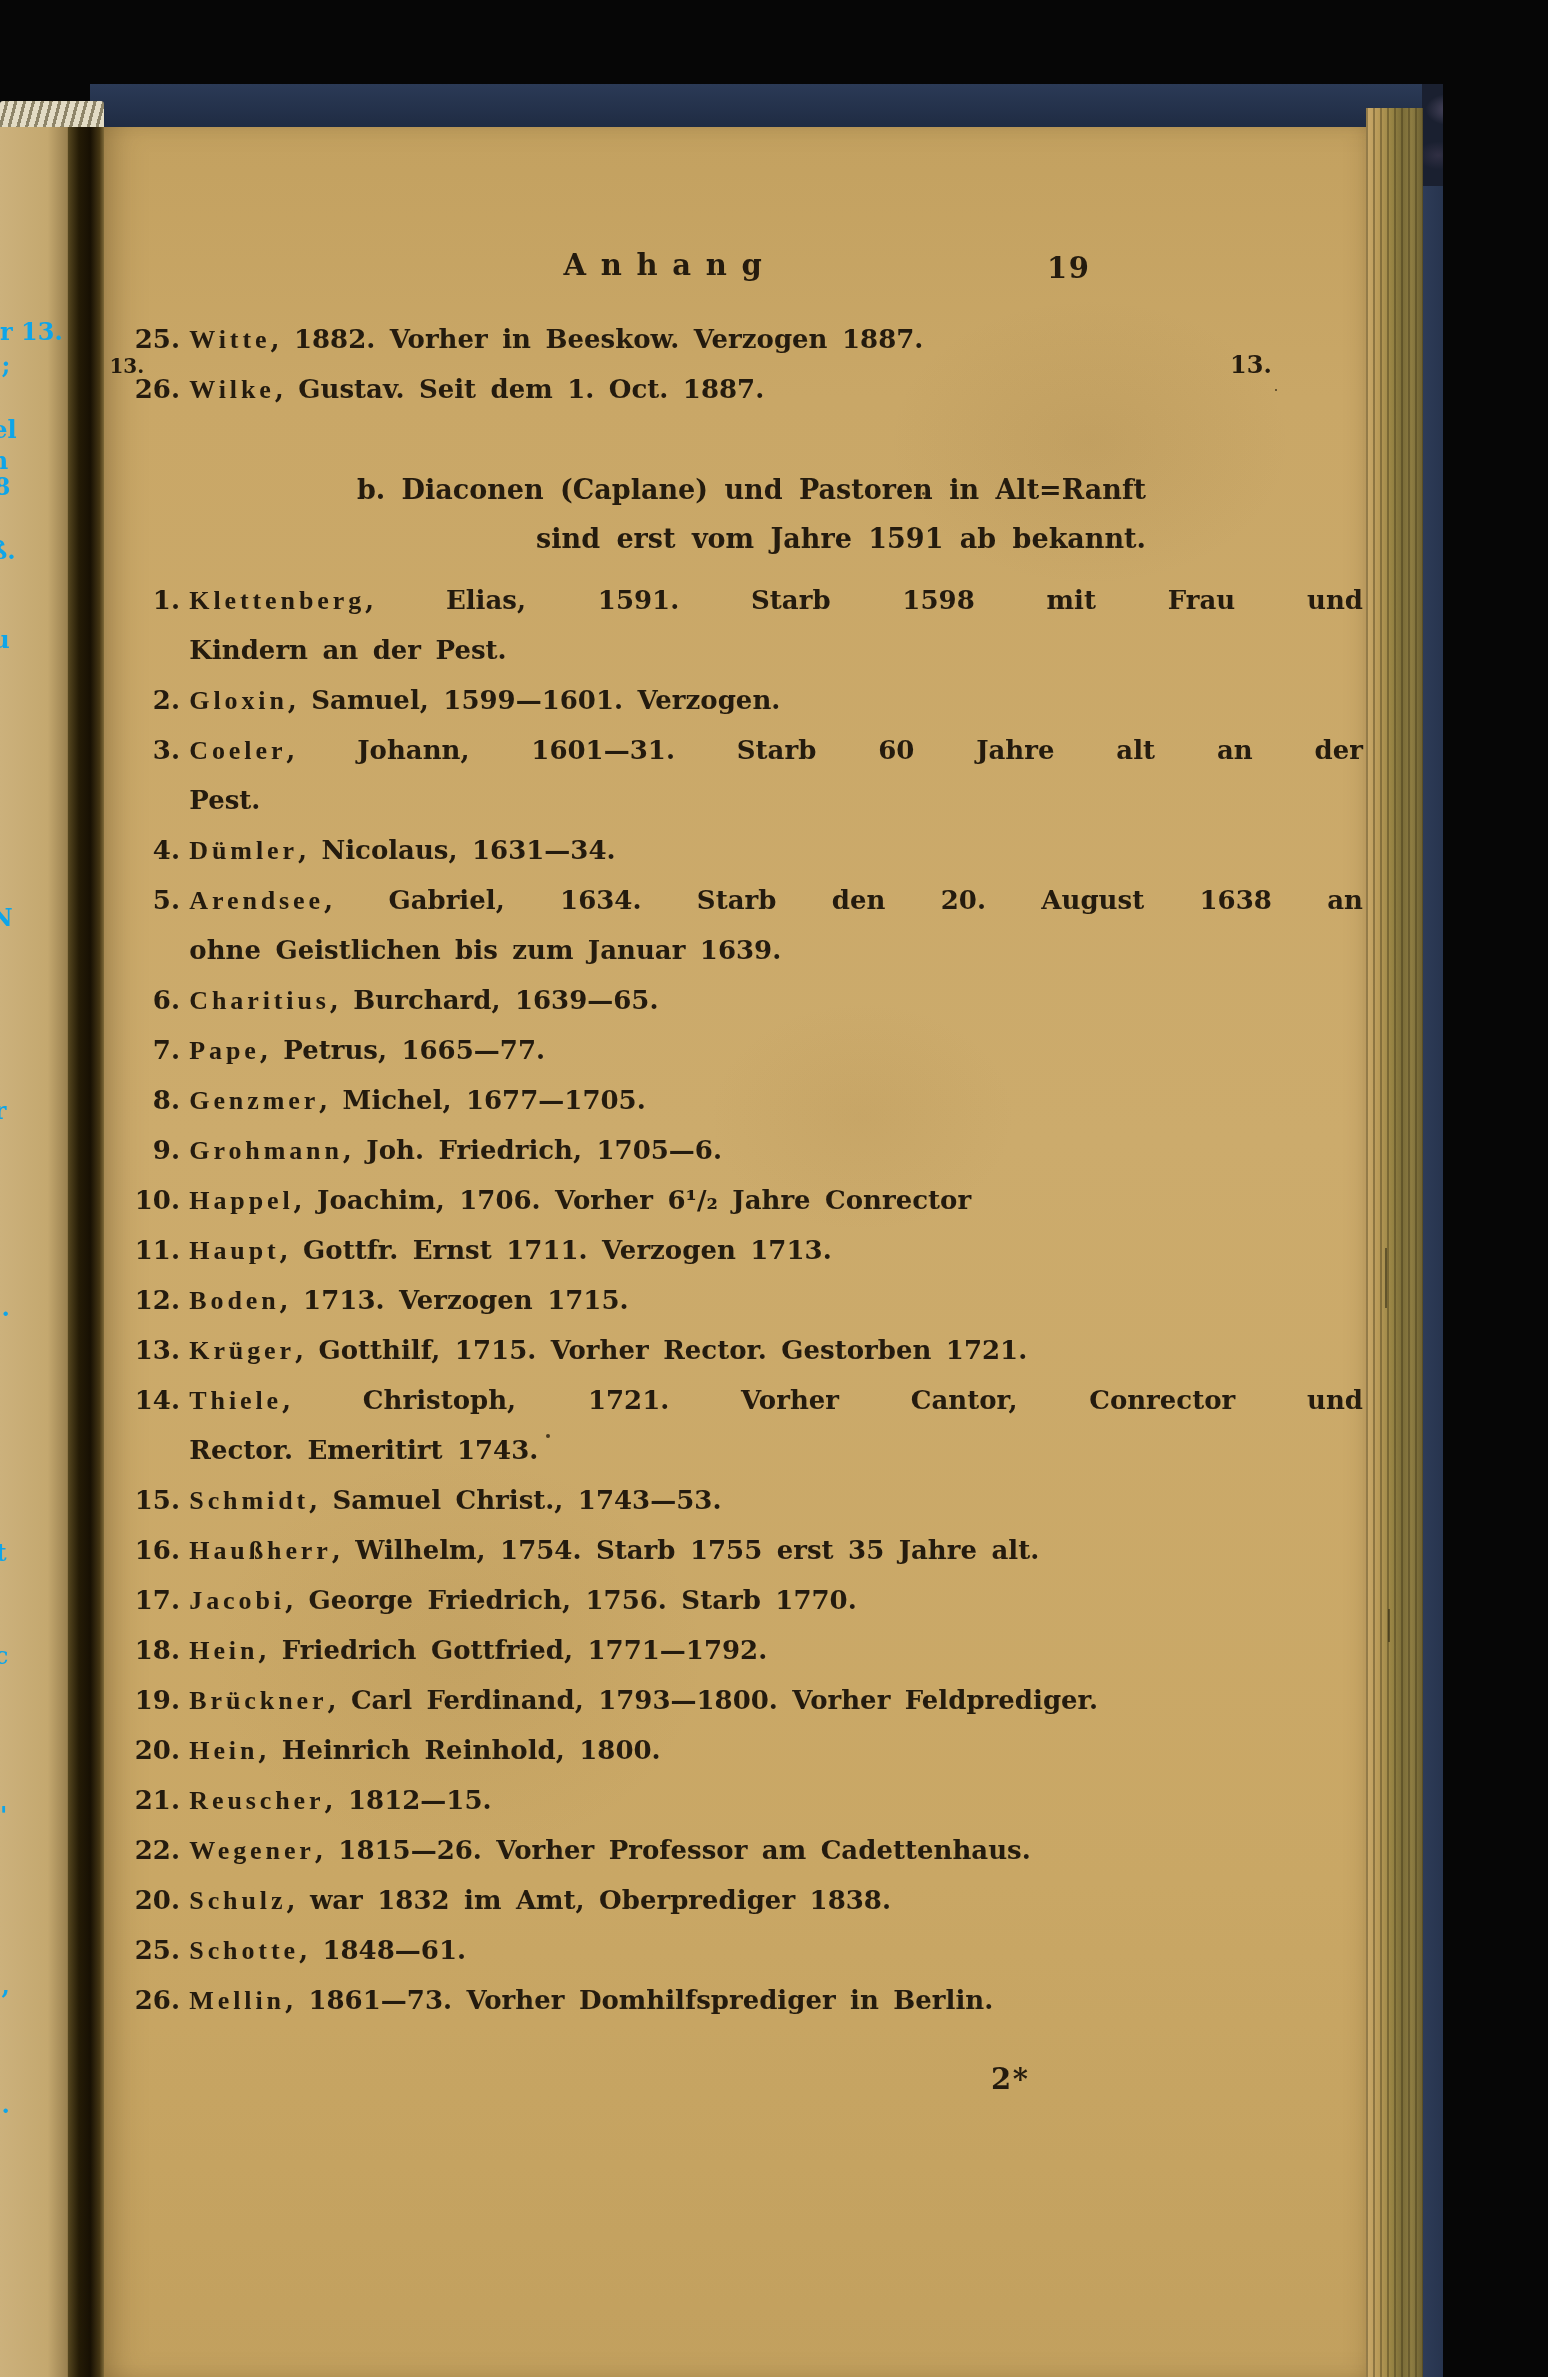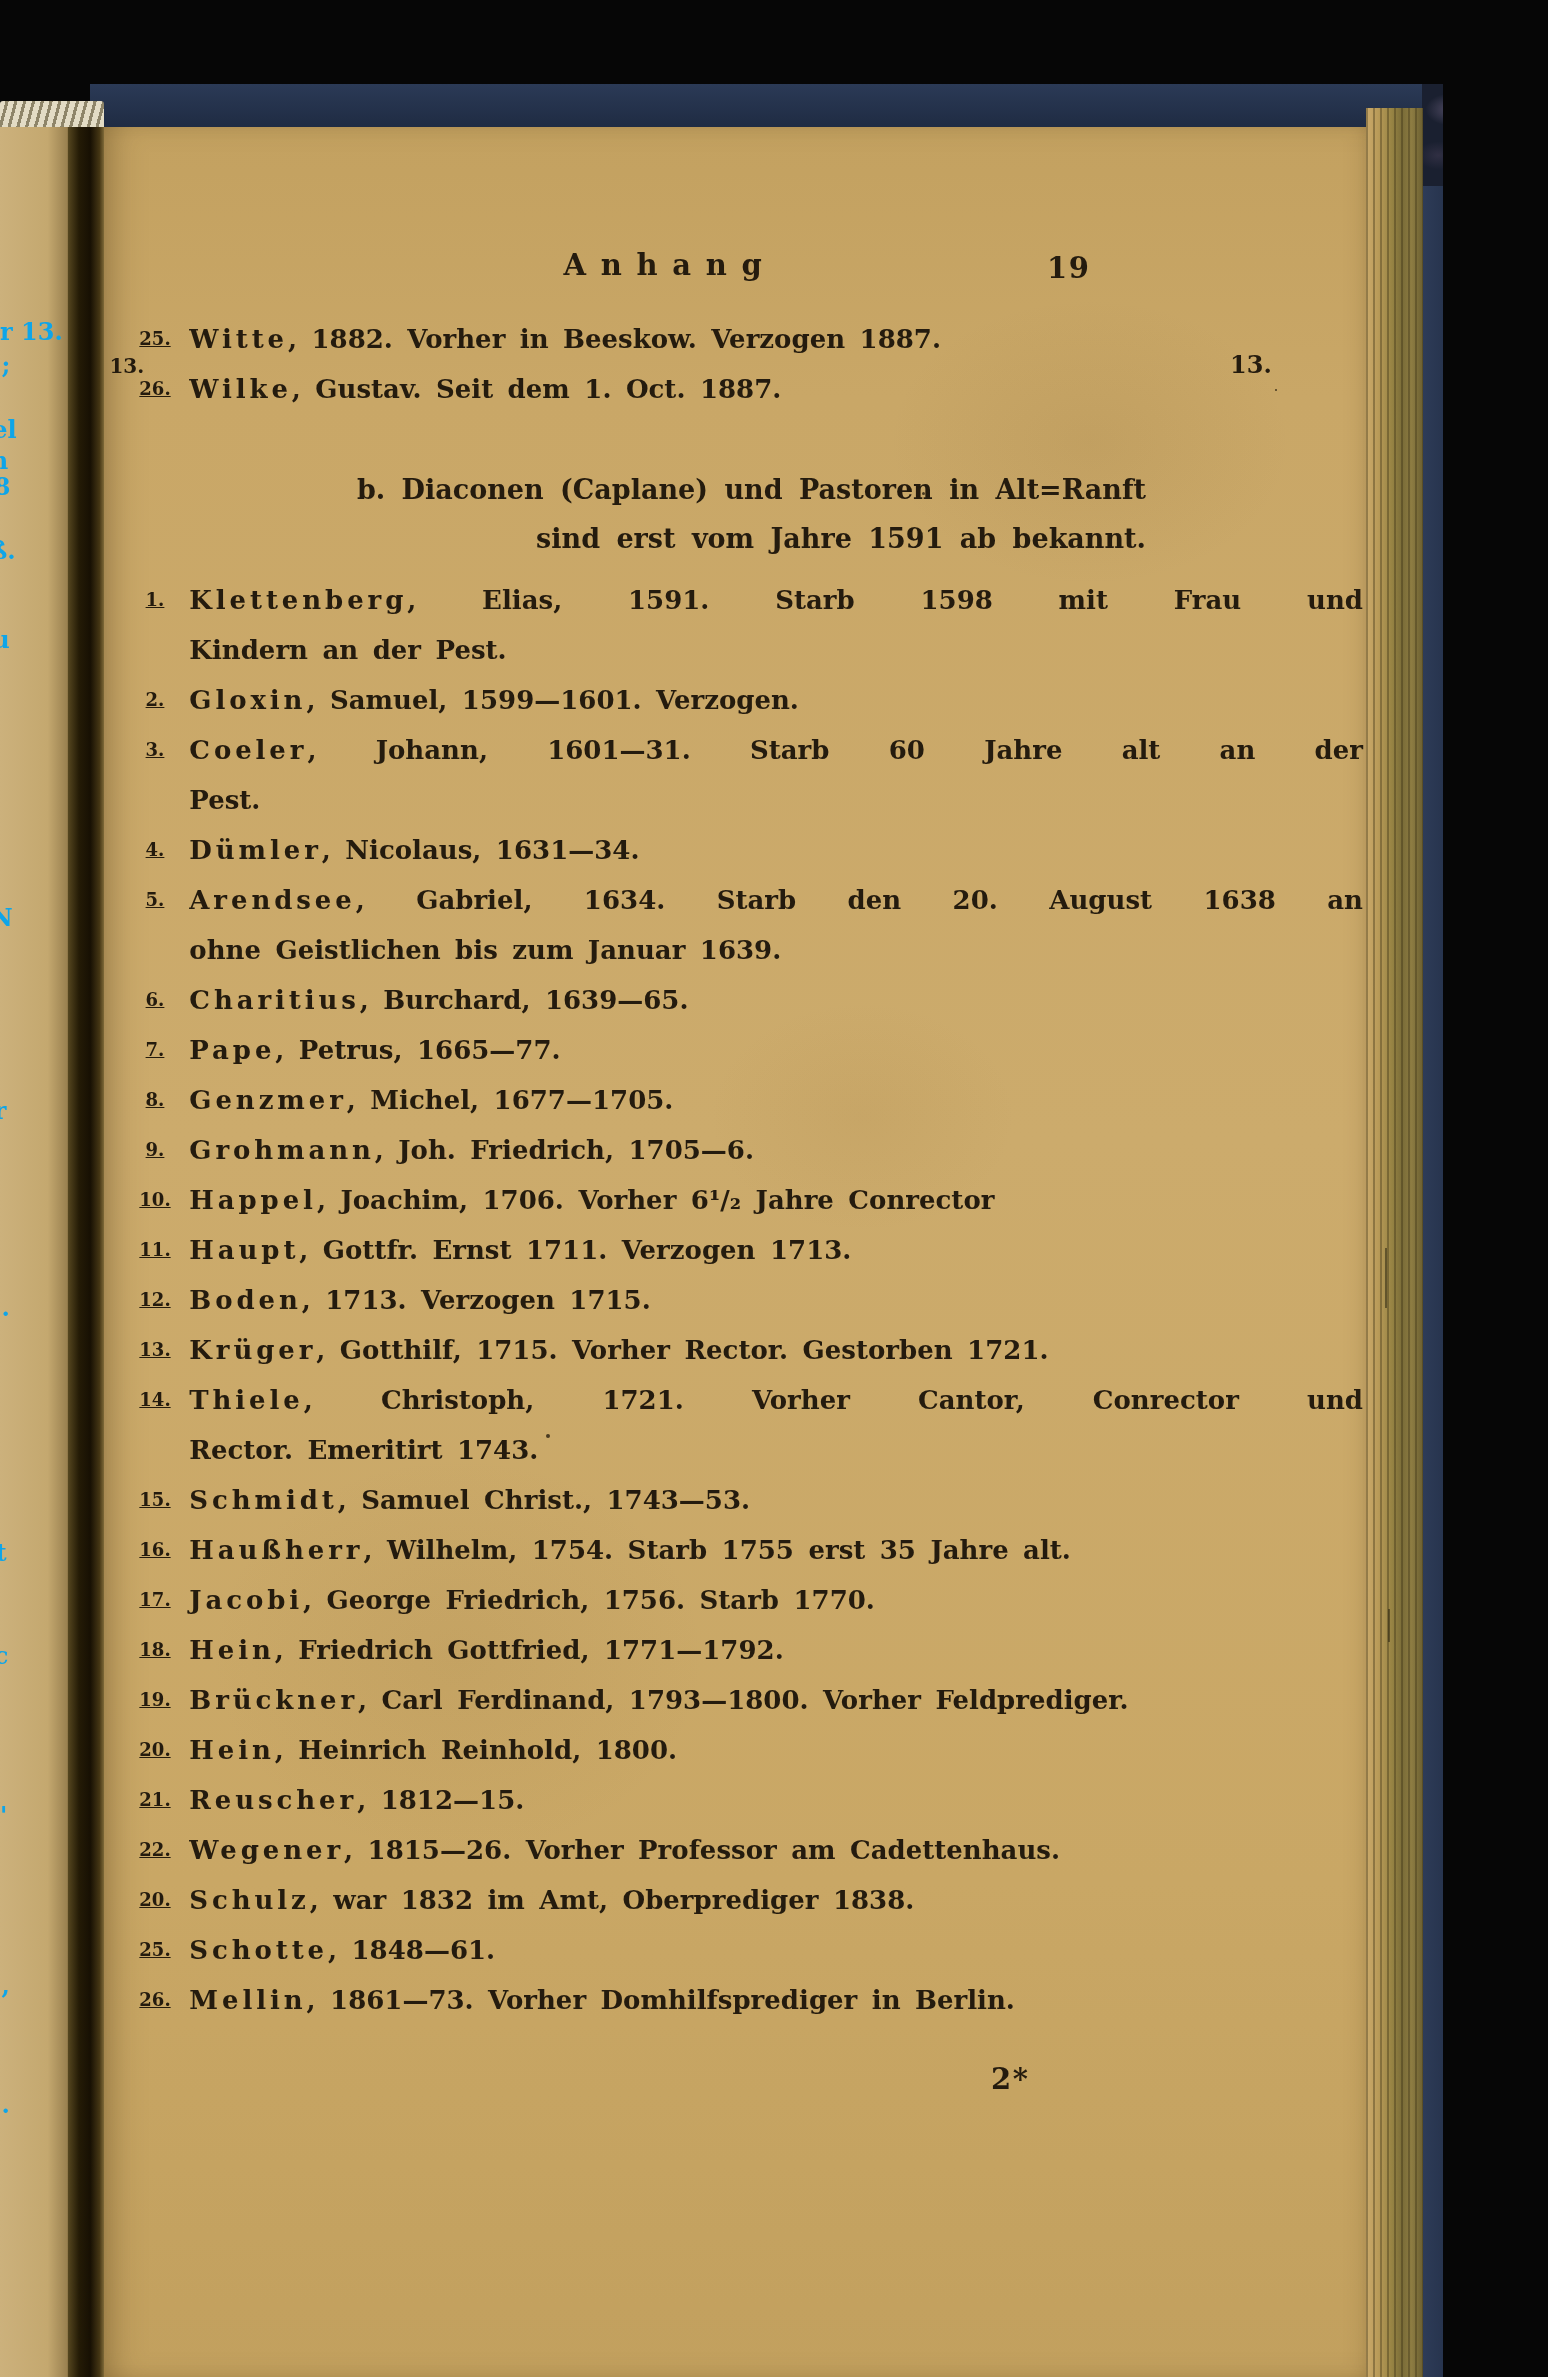--- a/index.html
+++ b/index.html
@@ -46,25 +46,25 @@
   .running-title{position:absolute;left:206px;top:121px;width:720px;text-align:center;
         font-size:29px;letter-spacing:14.7px;}
   .page-number{position:absolute;left:943px;top:124px;font-size:29px;letter-spacing:1.5px;}
   .margin-note-left{position:absolute;left:5.4px;top:227px;font-size:20px;}
   .margin-note-right{position:absolute;left:1126px;top:223px;font-size:24px;}
   .continued{position:absolute;left:26px;top:187px;width:1146px;}
   .heading{position:absolute;left:113px;top:338px;width:929px;text-align:right;
         font-size:27px;line-height:49px;word-spacing:7px;}
   .list{position:absolute;left:26px;top:448px;width:1233px;}
   .row{display:flex;align-items:flex-start;}
-  .num{flex:0 0 50px;text-align:center;padding-right:9.3px;font-size:18px;line-height:50px;height:50px;text-decoration:underline;}
+  .num{flex:0 0 50px;text-align:right;padding-right:9.3px;font-size:26px;line-height:50px;height:50px;}
   .txt{flex:1 1 auto;font-size:26px;word-spacing:5.4px;}
   .line{height:50px;line-height:50px;white-space:nowrap;}
   .line.j{white-space:normal;text-align:justify;text-align-last:justify;}
-  .sp{letter-spacing:3.9px;}
+  .sp{letter-spacing:3.9px;font-family:Liberation Serif, serif;}
   .signature{position:absolute;left:887px;top:1935px;font-size:29px;letter-spacing:1.5px;}
   .frag{position:absolute;font-size:24px;font-weight:700;color:#0ea5e9;line-height:26px;white-space:pre;}
 </style>
 </head>
 <body>
 
 <div class="scene" style="--ink: #241b0e;">
   <div class="cover-top"></div>
   <div class="cover-right"></div>
   <div class="worn-corner"></div>

